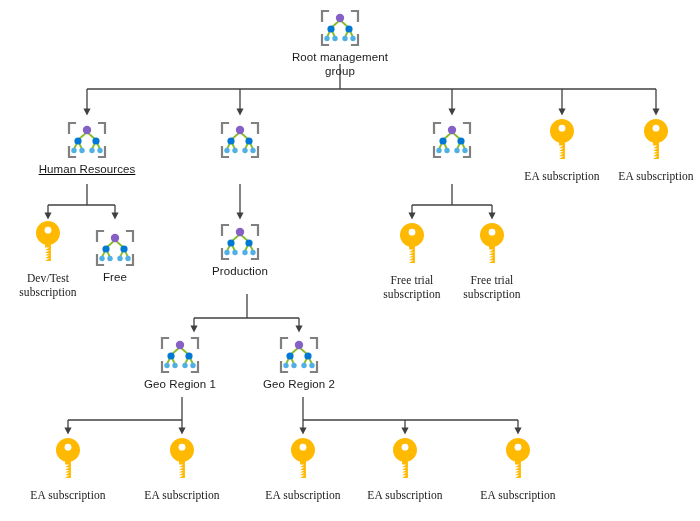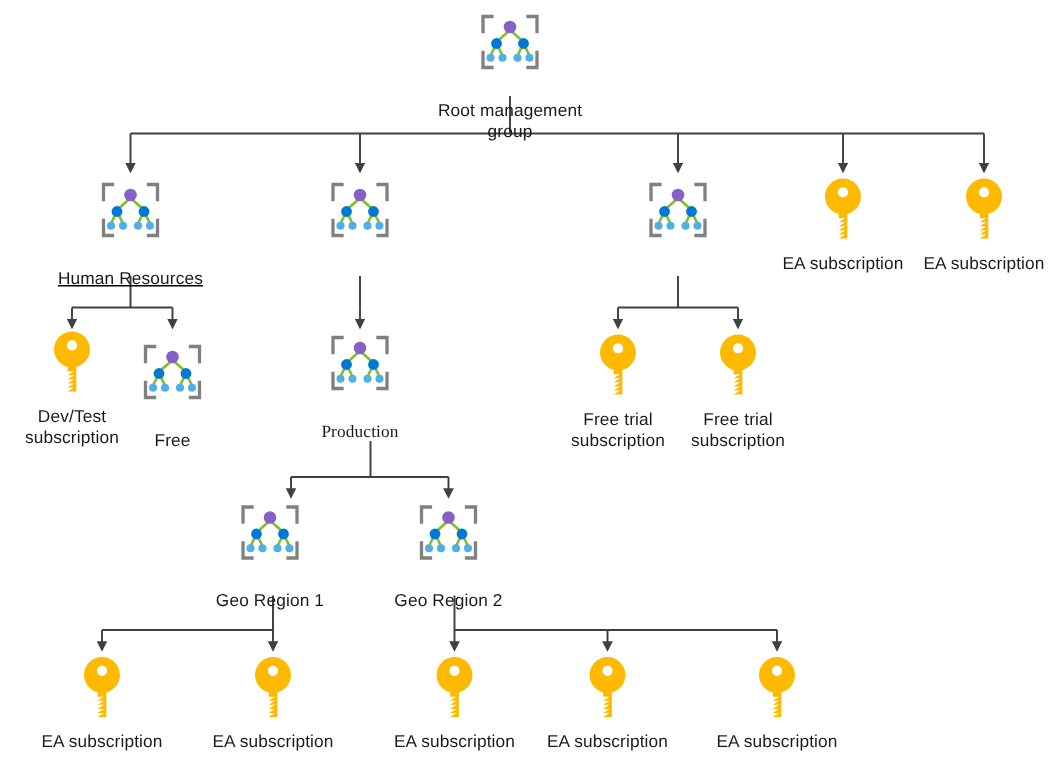--- a/index.html
+++ b/index.html
@@ -29,30 +29,30 @@
     margin-left: -60px;
     text-align: center;
   }
   .node .glyph {
     display: block;
     margin: 0 auto;
     line-height: 0;
   }
   .node .caption {
     display: block;
-    margin-top: 20px;
+    margin-top: 3px;
     font-size: 11.5px;
     line-height: 13.5px;
     color: #1a1a1a;
     white-space: pre-line;
     letter-spacing: 0.1px;
   }
   .node.mg .glyph { width: 46px; height: 40px; }
   .node.sub .glyph { width: 26px; height: 50px; }
-  .node.sub .caption { margin-top: 2px; }
+  .node.sub .caption { margin-top: 2px; font-family: Liberation Serif, serif; }
 </style>
 </head>
 <body>
 
 <div id="canvas">
   <svg id="edges" viewBox="0 0 700 521">
       <defs>
         <marker id="arw" viewBox="0 0 10 10" refX="5" refY="5" markerWidth="5.5" markerHeight="5.5" orient="auto">
           <path d="M0,0 L10,5 L0,10 z" fill="#404040"></path>
         </marker>
@@ -208,21 +208,21 @@
             <circle cx="23" cy="10" r="4.2" fill="#8661c5"></circle>
             <circle cx="14" cy="21" r="3.6" fill="#0078d4"></circle>
             <circle cx="32" cy="21" r="3.6" fill="#0078d4"></circle>
             <circle cx="10" cy="30.5" r="2.7" fill="#50b0e5"></circle>
             <circle cx="18" cy="30.5" r="2.7" fill="#50b0e5"></circle>
             <circle cx="28" cy="30.5" r="2.7" fill="#50b0e5"></circle>
             <circle cx="36" cy="30.5" r="2.7" fill="#50b0e5"></circle>
           </svg></span>
         <span class="caption">Free</span>
       </div>
-      <div class="node mg" style="left: 240px; top: 222px; font-family: Liberation Serif, serif;">
+      <div class="node mg" style="left: 240px; top: 222px;">
         <span class="glyph"><svg viewBox="0 0 46 40" width="46" height="40">
             <path d="M11,3 L5,3 L5,13 M5,27 L5,37 L11,37" fill="none" stroke="#808080" stroke-width="2.2" stroke-linecap="square"></path>
             <path d="M35,3 L41,3 L41,13 M41,27 L41,37 L35,37" fill="none" stroke="#808080" stroke-width="2.2" stroke-linecap="square"></path>
             <path d="M23,12 L14,20" fill="none" stroke="#86bc25" stroke-width="1.8"></path>
             <path d="M23,12 L32,20" fill="none" stroke="#86bc25" stroke-width="1.8"></path>
             <path d="M14,21 L10,29" fill="none" stroke="#86bc25" stroke-width="1.8"></path>
             <path d="M14,21 L18,29" fill="none" stroke="#86bc25" stroke-width="1.8"></path>
             <path d="M32,21 L28,29" fill="none" stroke="#86bc25" stroke-width="1.8"></path>
             <path d="M32,21 L36,29" fill="none" stroke="#86bc25" stroke-width="1.8"></path>
             <circle cx="23" cy="10" r="4.2" fill="#8661c5"></circle>

